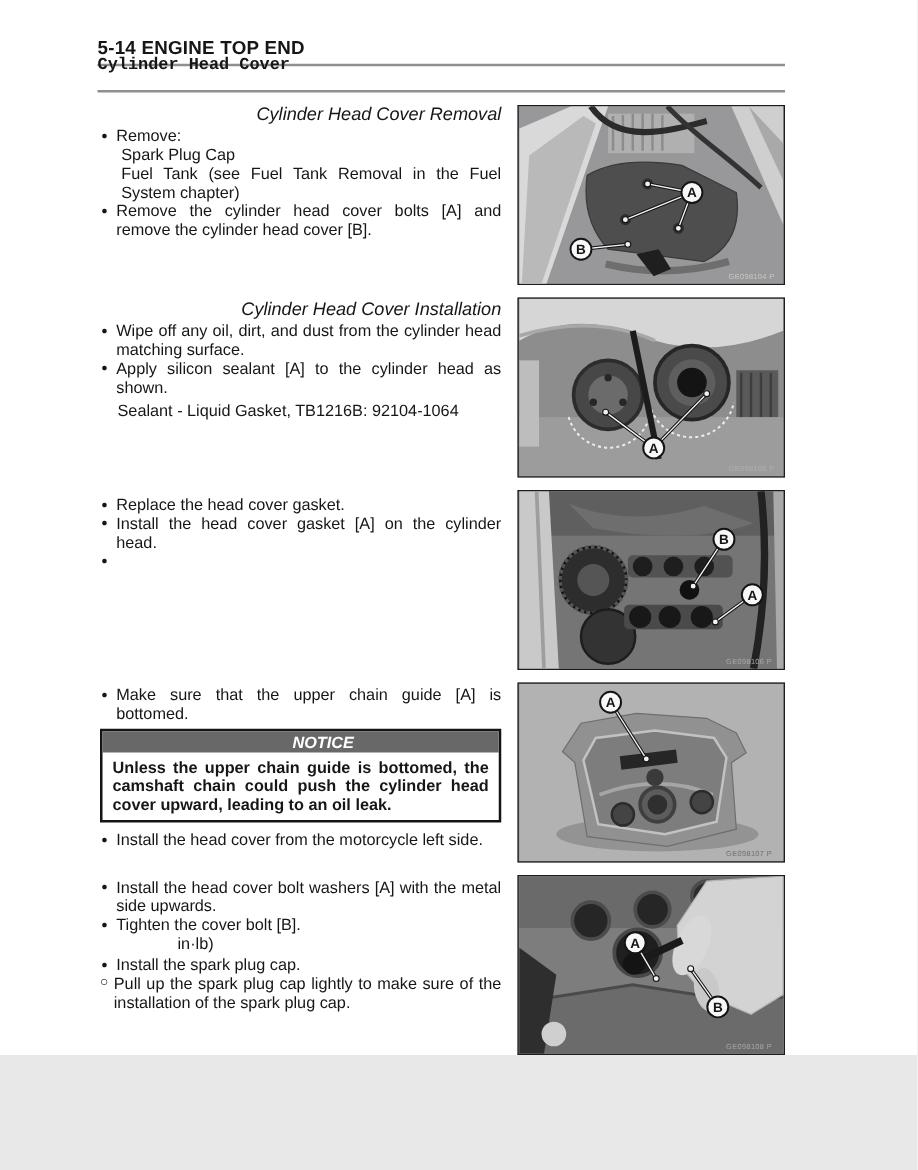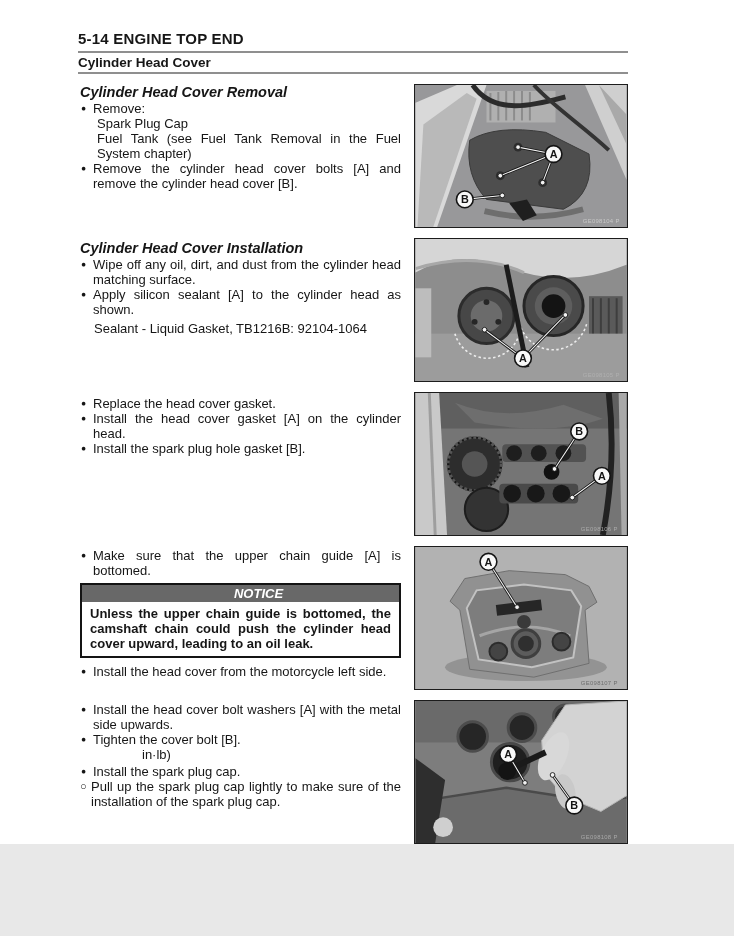--- a/index.html
+++ b/index.html
@@ -1,23 +1,23 @@
 <!DOCTYPE html>
 <html><head>
 <meta charset="utf-8">
 <style>
   html,body{margin:0;padding:0;background:#e8e8e8;}
   .page{position:relative;width:734px;height:844px;background:#ffffff;overflow:hidden;
         font-family:"Liberation Sans","DejaVu Sans",sans-serif;color:#161616;}
   .abs{position:absolute;}
   .chapter{left:78px;top:30px;font-size:15px;font-weight:bold;letter-spacing:.2px;}
   .rule{left:78px;width:550px;height:2px;background:#8f8f8f;}
-  .sectitle{left:78px;top:55px;font-size:13.5px;font-weight:bold;}
+  .sectitle{left:78px;top:45px;font-size:13.5px;font-weight:bold;font-family:Liberation Mono, monospace;}
   .col{left:80px;width:321px;font-size:13px;line-height:15px;}
-  .h{font-style:italic;font-weight:bold;font-size:14.5px;line-height:17px;}
+  .h{font-style:italic;font-weight:normal;font-size:14.5px;line-height:17px;text-align:right;}
   .step{position:relative;padding-left:13px;text-align:justify;}
   .step .b{position:absolute;left:1px;top:0;font-size:8.5px;line-height:15px;}
   .substep{position:relative;padding-left:11px;text-align:justify;}
   .substep .b{position:absolute;left:0;top:0;font-size:11px;line-height:15px;}
   .sub{margin-left:17px;text-align:justify;}
   .spec{margin-left:14px;margin-top:4px;font-weight:normal;}
   .spec2{margin-left:62px;font-weight:normal;}
   .notice{margin-top:5px;border:2px solid #141414;}
   .notice-bar{height:17px;line-height:17px;background:#686868;color:#ffffff;
               text-align:center;font-weight:bold;font-style:italic;font-size:13px;padding-left:36px;}
@@ -69,21 +69,20 @@
     <div class="step">
       <span class="b">●</span>
       <span>Replace the head cover gasket.</span>
     </div>
     <div class="step">
       <span class="b">●</span>
       <span>Install the head cover gasket [A] on the cylinder head.</span>
     </div>
     <div class="step">
       <span class="b">●</span>
-      <span>Install the spark plug hole gasket [B].</span>
     </div>
   </div>
 
   <div class="abs col" style="top:548px;">
     <div class="step">
       <span class="b">●</span>
       <span>Make sure that the upper chain guide [A] is bottomed.</span>
     </div>
     <div class="notice">
       <div class="notice-bar">NOTICE</div>

